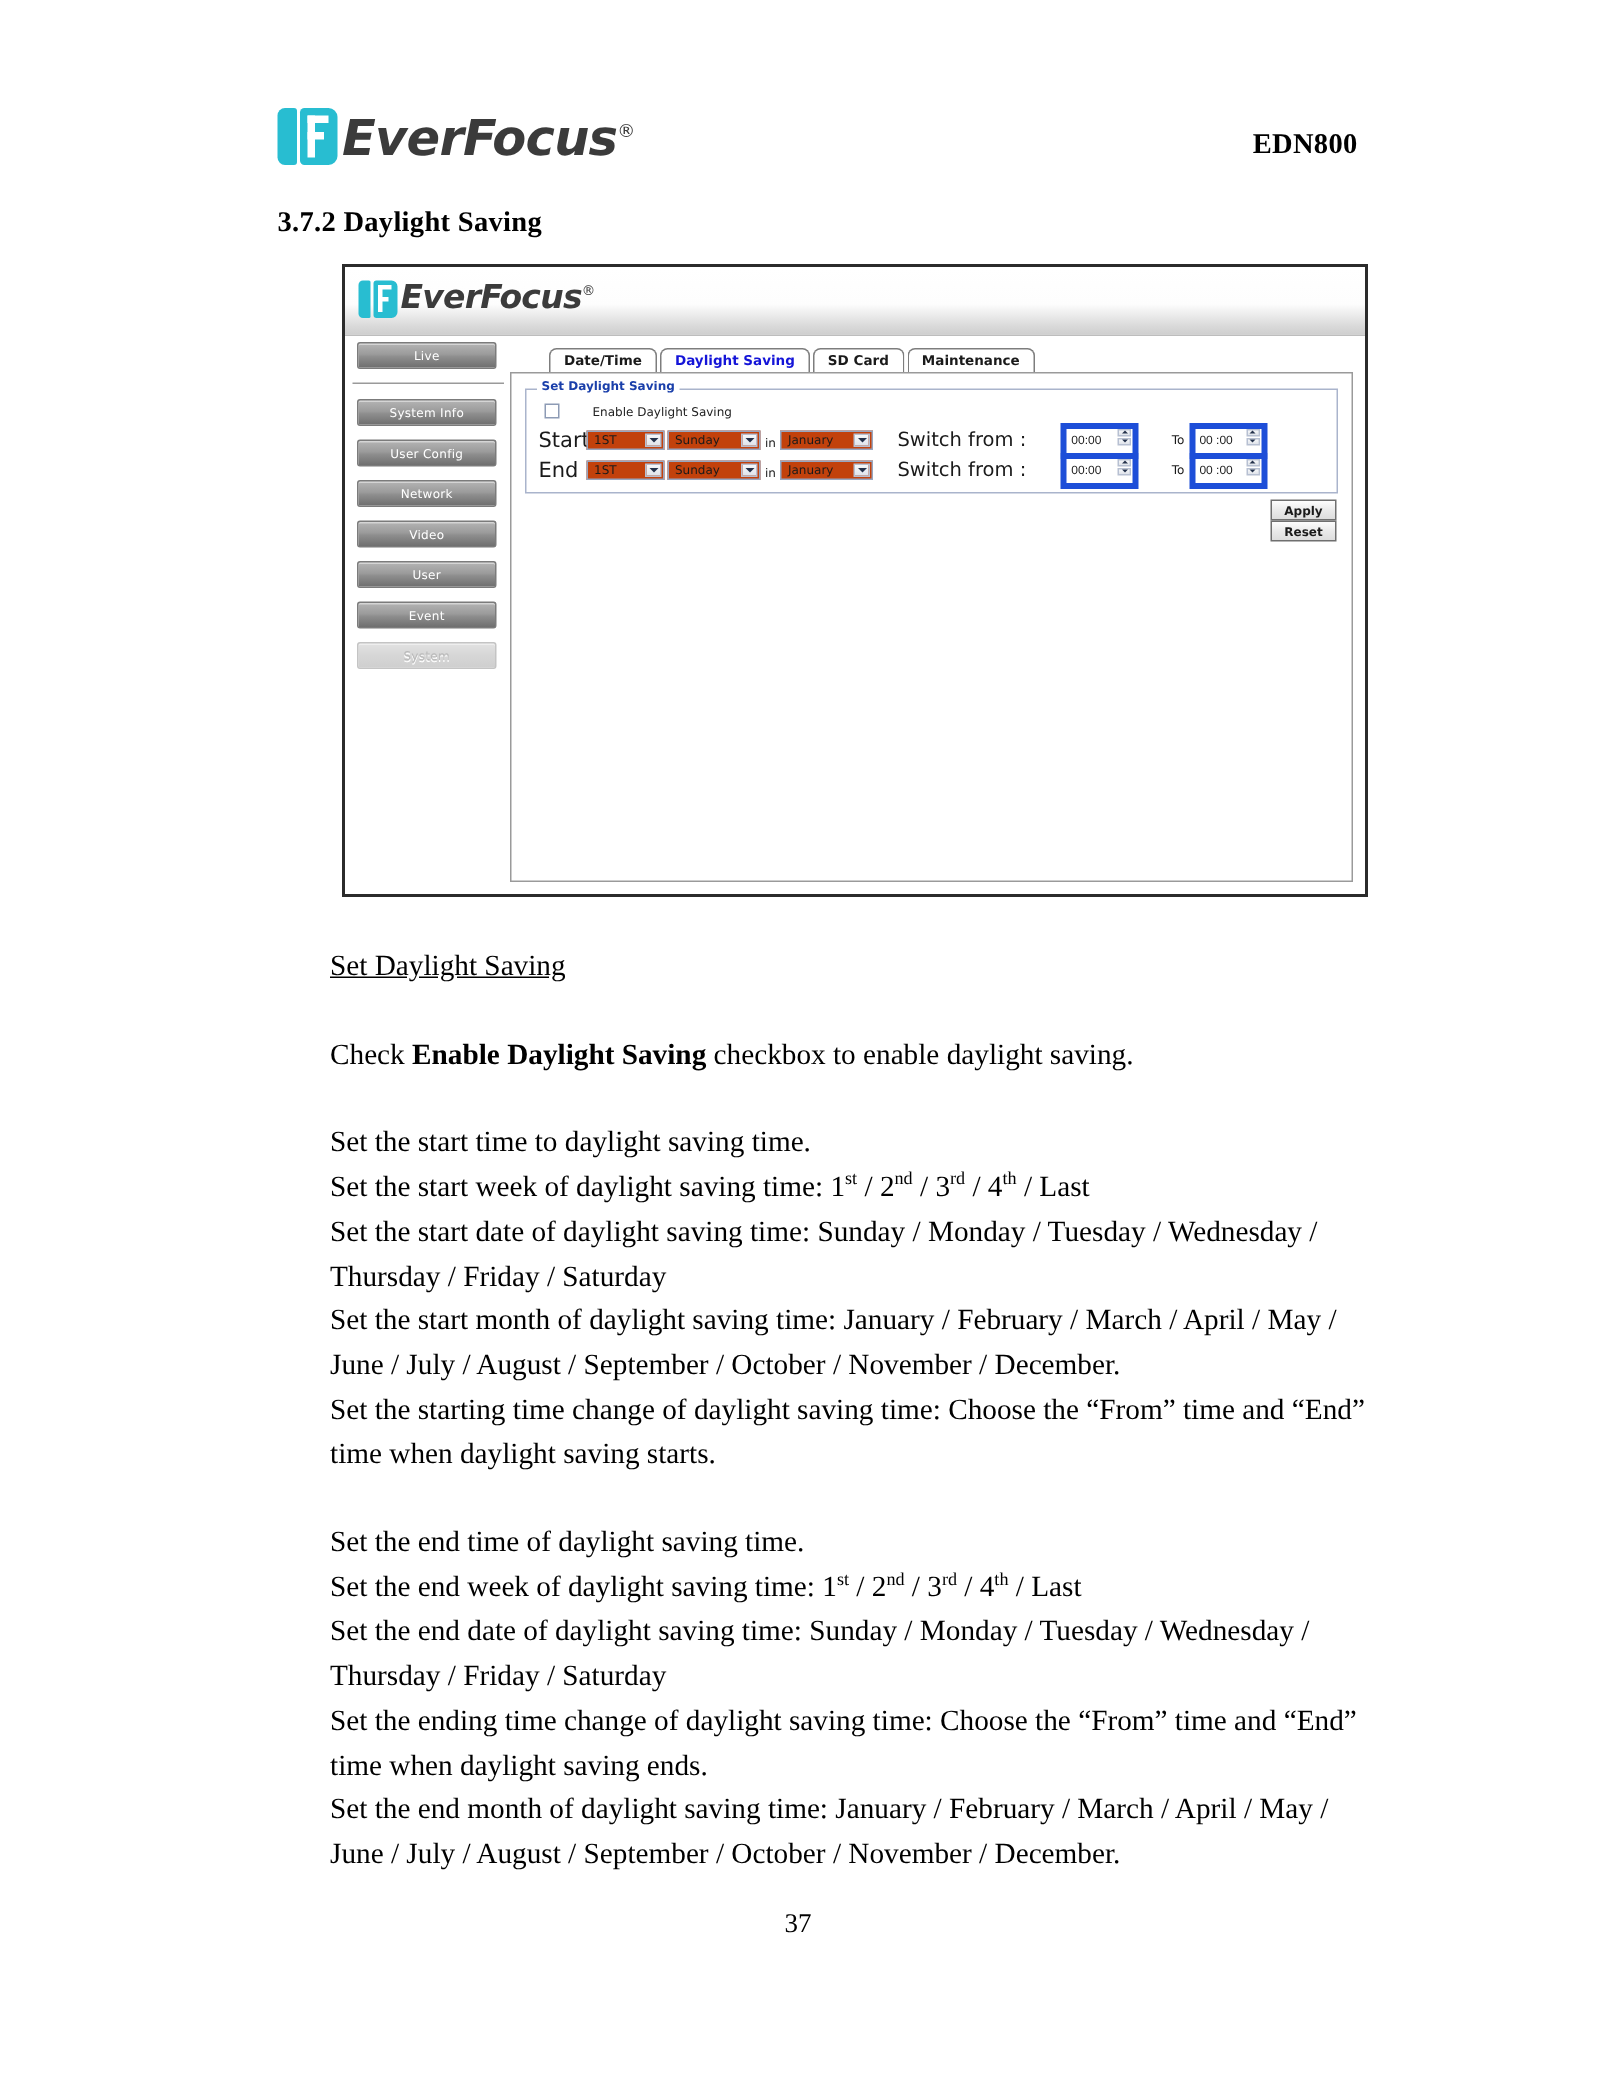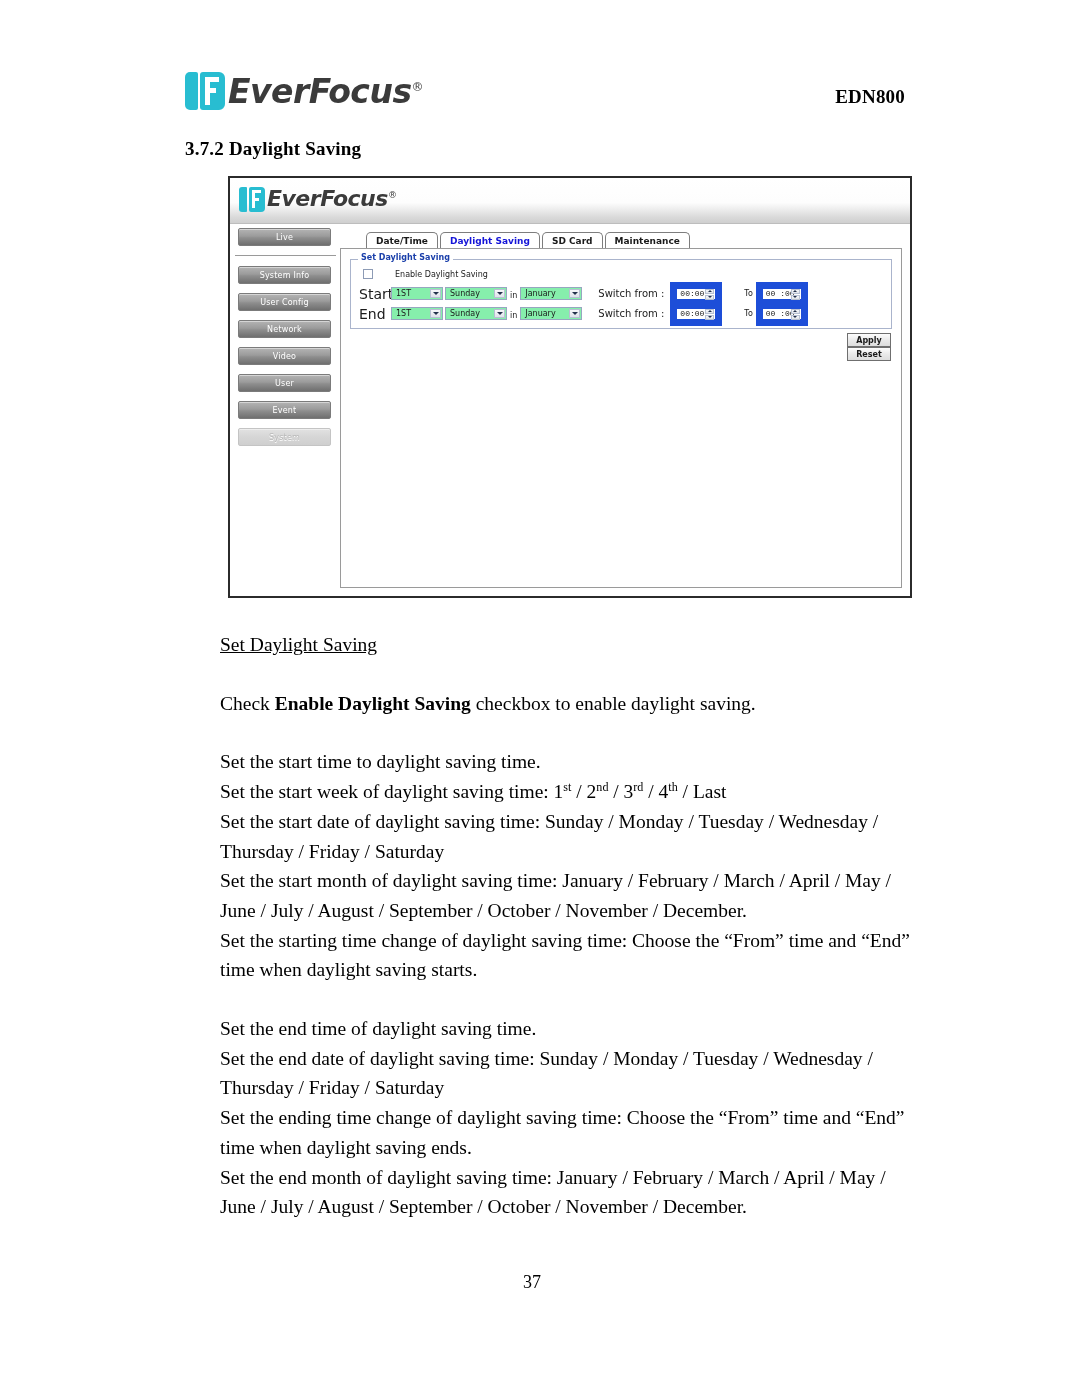--- a/index.html
+++ b/index.html
@@ -285,21 +285,21 @@
     width: 32px;
     font-family: "DejaVu Sans", sans-serif;
     font-size: 14px;
     color: #1a1a1a;
     white-space: nowrap;
   }
   .sel {
     position: relative;
     height: 13px;
     border: 1px solid #97a6c0;
-    background: #86efac;
+    background: #c2410c;
     box-sizing: border-box;
     display: flex;
     align-items: center;
     font-family: "DejaVu Sans", sans-serif;
     font-size: 8px;
     color: #1a1a1a;
     padding-left: 4px;
     margin-right: 2px;
   }
   .sel.w-week  { width: 52px; }
@@ -326,43 +326,43 @@
     border-top: 3px solid #24324c;
   }
   .inword {
     font-family: "DejaVu Sans", sans-serif;
     font-size: 8px;
     color: #1a1a1a;
     margin: 4px 3px 0 1px;
   }
   .switch-label {
     font-family: "DejaVu Sans", sans-serif;
-    font-size: 10px;
+    font-size: 13px;
     color: #1a1a1a;
     margin-left: 14px;
-    margin-right: 6px;
+    margin-right: 23px;
     white-space: nowrap;
   }
   .to-label {
     font-family: "DejaVu Sans", sans-serif;
     font-size: 8px;
     color: #1a1a1a;
     margin-left: 22px;
     margin-right: 3px;
   }
   .spin {
     position: relative;
     width: 52px;
     height: 24px;
-    border: 7px solid #1d4ed8;
-    background: #ffffff;
-    box-sizing: border-box;
-    display: flex;
-    align-items: center;
-    font-family: Liberation Mono, monospace;
+    border: 4px solid #1d4ed8;
+    background: #ffffff;
+    box-sizing: border-box;
+    display: flex;
+    align-items: center;
+    font-family: Liberation Sans, sans-serif;
     font-size: 8px;
     color: #1a1a1a;
     padding-left: 3px;
   }
   .spin-btns {
     position: absolute;
     right: 1px;
     top: 0px;
     width: 9px;
     height: 11px;
@@ -592,19 +592,20 @@
 
   <p>Set the start time to daylight saving time.</p>
   <p><span>Set the start week of daylight saving time: 1</span><sup>st</sup><span> / 2</span><sup>nd</sup><span> / 3</span><sup>rd</sup><span> / 4</span><sup>th</sup><span> / Last</span></p>
   <p>Set the start date of daylight saving time: Sunday / Monday / Tuesday / Wednesday / Thursday / Friday / Saturday</p>
   <p>Set the start month of daylight saving time: January / February / March / April / May / June / July / August / September / October / November / December.</p>
   <p>Set the starting time change of daylight saving time: Choose the “From” time and “End” time when daylight saving starts.</p>
 
   <div class="gap-md"></div>
 
   <p>Set the end time of daylight saving time.</p>
+  <p><span>Set the end week of daylight saving time: 1</span><sup>st</sup><span> / 2</span><sup>nd</sup><span> / 3</span><sup>rd</sup><span> / 4</span><sup>th</sup><span> / Last</span></p>
   <p>Set the end date of daylight saving time:  Sunday / Monday / Tuesday / Wednesday / Thursday / Friday / Saturday</p>
   <p>Set the ending time change of daylight saving time: Choose the “From” time and “End” time when daylight saving ends.</p>
   <p>Set the end month of daylight saving time: January / February / March / April / May / June / July / August / September / October / November / December.</p>
 
 </div>
 
 <div class="page-number">37</div>
 
 </body></html>

